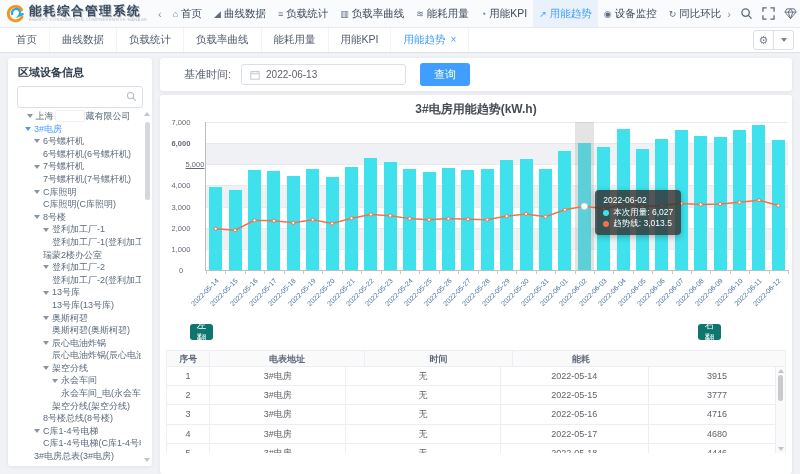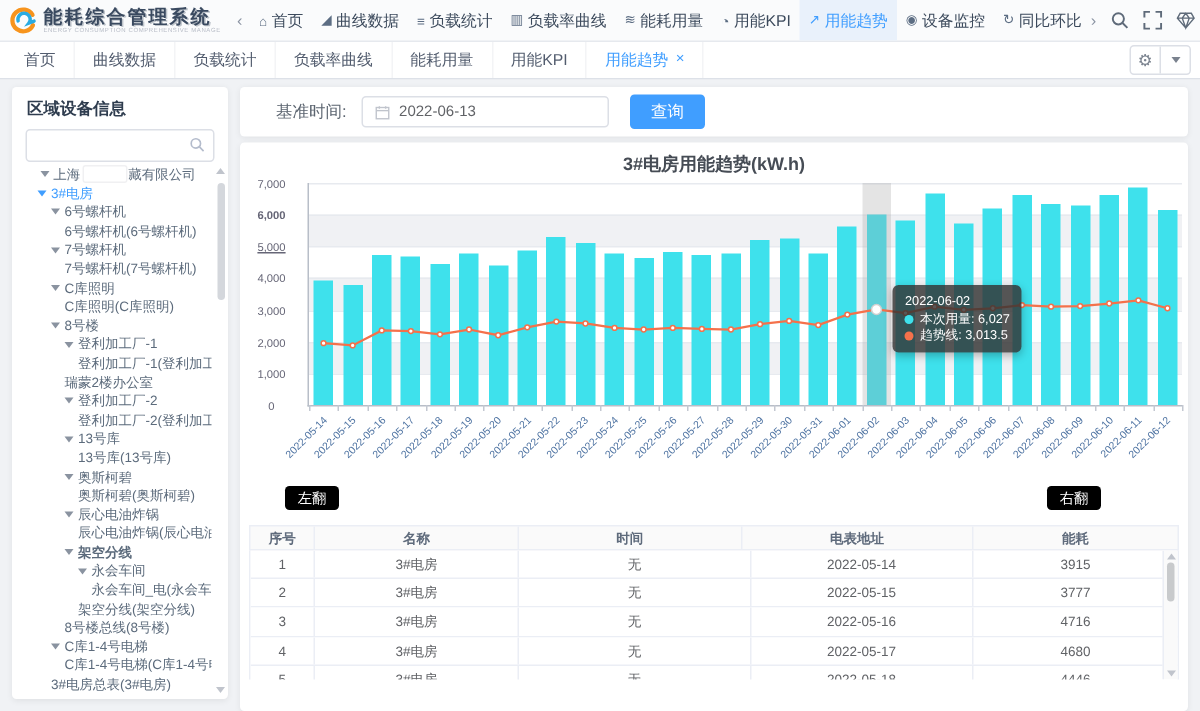--- a/index.html
+++ b/index.html
@@ -76,21 +76,21 @@
   .xtick{position:absolute;bottom:-4px;width:1px;height:4px;background:#c3c8d1;}
   .line-svg{position:absolute;left:0;top:0;overflow:visible;z-index:4;}
   .ylabel{position:absolute;width:40px;text-align:center;font-size:7.5px;color:#667;}
   .xlabels{position:absolute;left:45px;top:178px;width:582px;height:40px;pointer-events:none;}
   .xlabel{position:absolute;top:4px;width:52px;text-align:right;font-size:7px;color:#4e73a2;
           transform-origin:100% 0;transform:rotate(-45deg);white-space:nowrap;}
   .tooltip{position:absolute;background:rgba(50,50,50,.82);border-radius:4px;padding:5px 8px;color:#fff;
            font-size:8.5px;line-height:11.5px;z-index:6;white-space:nowrap;box-shadow:0 2px 6px rgba(0,0,0,.25);}
   .tt-row{display:flex;align-items:center;}
   .tt-dot{width:6px;height:6px;border-radius:50%;margin-right:4px;flex:none;}
-  .pager-btn{position:absolute;top:229px;width:36px;height:16px;background:#000000;color:#fff;font-size:9.5px;
+  .pager-btn{position:absolute;top:229px;width:23px;height:16px;background:#0f766e;color:#fff;font-size:9.5px;
              border:none;border-radius:3px;display:flex;align-items:center;justify-content:center;cursor:pointer;font-family:inherit;}
 
   
   .tbl{position:absolute;left:6px;top:255px;width:620px;}
   .tbl-head{display:flex;height:17px;background:#fafafa;border:1px solid #ebeef5;box-sizing:border-box;}
   .th{font-size:9px;font-weight:bold;color:#5f6b7c;text-align:center;line-height:16px;border-right:1px solid #ebeef5;box-sizing:border-box;}
   .th:last-child{border-right:none;}
   .tbl-body{position:relative;height:86px;overflow:hidden;border-left:1px solid #ebeef5;border-right:1px solid #ebeef5;}
   .tr{display:flex;height:19.2px;border-bottom:1px solid #ebeef5;background:#fff;box-sizing:border-box;}
   .td{font-size:9px;color:#606266;text-align:center;line-height:18px;border-right:1px solid #ebeef5;box-sizing:border-box;
@@ -278,21 +278,21 @@
         <div class="tree-row" style="padding-left: 40px;">
           <span>奥斯柯碧(奥斯柯碧)</span>
         </div>
         <div class="tree-row" style="padding-left: 31px;">
           <span class="tree-caret"></span>
           <span>辰心电油炸锅</span>
         </div>
         <div class="tree-row" style="padding-left: 40px;">
           <span>辰心电油炸锅(辰心电油炸锅)</span>
         </div>
-        <div class="tree-row" style="padding-left: 31px; font-weight: bold;">
+        <div class="tree-row" style="padding-left: 31px;">
           <span class="tree-caret"></span>
           <span>架空分线</span>
         </div>
         <div class="tree-row" style="padding-left: 40px;">
           <span class="tree-caret"></span>
           <span>永会车间</span>
         </div>
         <div class="tree-row" style="padding-left: 49px;">
           <span>永会车间_电(永会车间)</span>
         </div>
@@ -477,21 +477,21 @@
         <span class="xlabel" style="left: 481.5px;">2022-06-10</span>
         <span class="xlabel" style="left: 500.9px;">2022-06-11</span>
         <span class="xlabel" style="left: 520.3px;">2022-06-12</span>
       </div>
     <div>
         <div class="ylabel" style="left: 1px; top: 171px;">0</div>
         <div class="ylabel" style="left: 1px; top: 149.857px;">1,000</div>
         <div class="ylabel" style="left: 1px; top: 128.714px;">2,000</div>
         <div class="ylabel" style="left: 1px; top: 107.571px;">3,000</div>
         <div class="ylabel" style="left: 1px; top: 86.4286px;">4,000</div>
-        <div class="ylabel" style="left: 1px; top: 65.2857px; text-decoration: underline;">5,000</div>
+        <div class="ylabel" style="left: 15px; top: 65.2857px; text-decoration: underline;">5,000</div>
         <div class="ylabel" style="left: 1px; top: 44.1429px; font-weight: bold;">6,000</div>
         <div class="ylabel" style="left: 1px; top: 23px;">7,000</div>
       </div>
 
     <div class="tooltip" style="left: 435.3px; top: 95.286px;">
       <div>2022-06-02</div>
       <div class="tt-row">
           <span class="tt-dot" id="tt-dot1" style="background: rgb(62, 225, 236);"></span>
           <span>本次用量: 6,027</span>
         </div>
@@ -500,23 +500,22 @@
           <span>趋势线: 3,013.5</span>
         </div>
     </div>
 
     <button class="pager-btn" style="left:30px;">左翻</button>
     <button class="pager-btn" style="left:538px;">右翻</button>
 
     <div class="tbl">
       <div class="tbl-head">
           <div class="th" style="width: 7%;">序号</div>
-          <div class="th" style="width: 22%;">名称</div>
+          <div class="th" style="width: 25%;">电表地址</div>
           <div class="th" style="width: 24%;">时间</div>
-          <div class="th" style="width: 25%;">电表地址</div>
           <div class="th" style="width: 22%;">能耗</div>
         </div>
       <div class="tbl-body">
         <div>
             <div class="tr">
               <div class="td" style="width: 7%;">1</div>
               <div class="td" style="width: 22%;">3#电房</div>
               <div class="td" style="width: 25%;">无</div>
               <div class="td" style="width: 24%;">2022-05-14</div>
               <div class="td" style="width: 22%;">3915</div>

